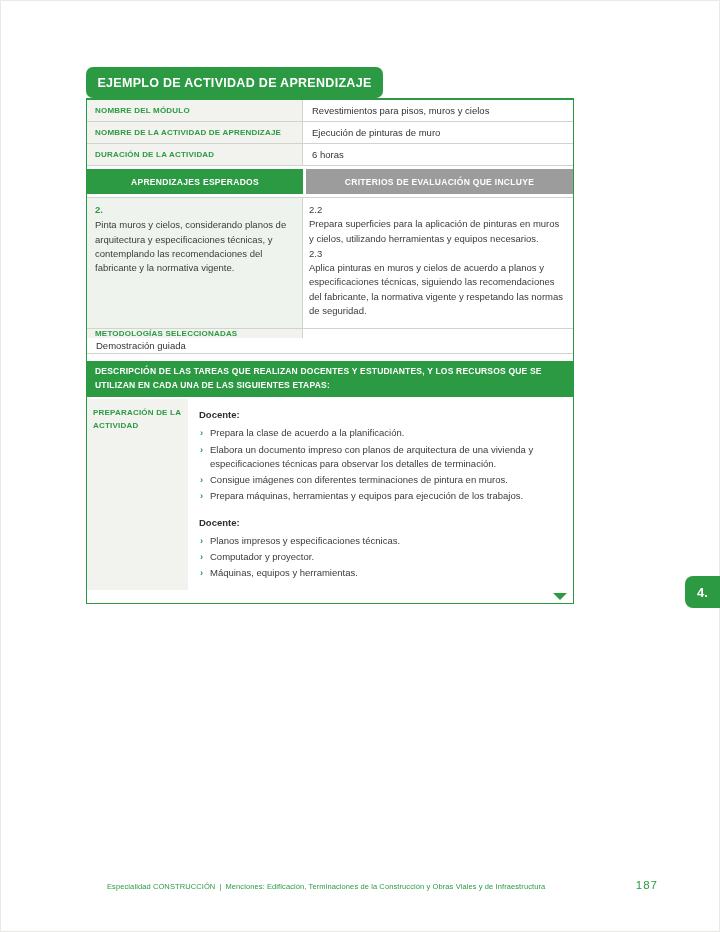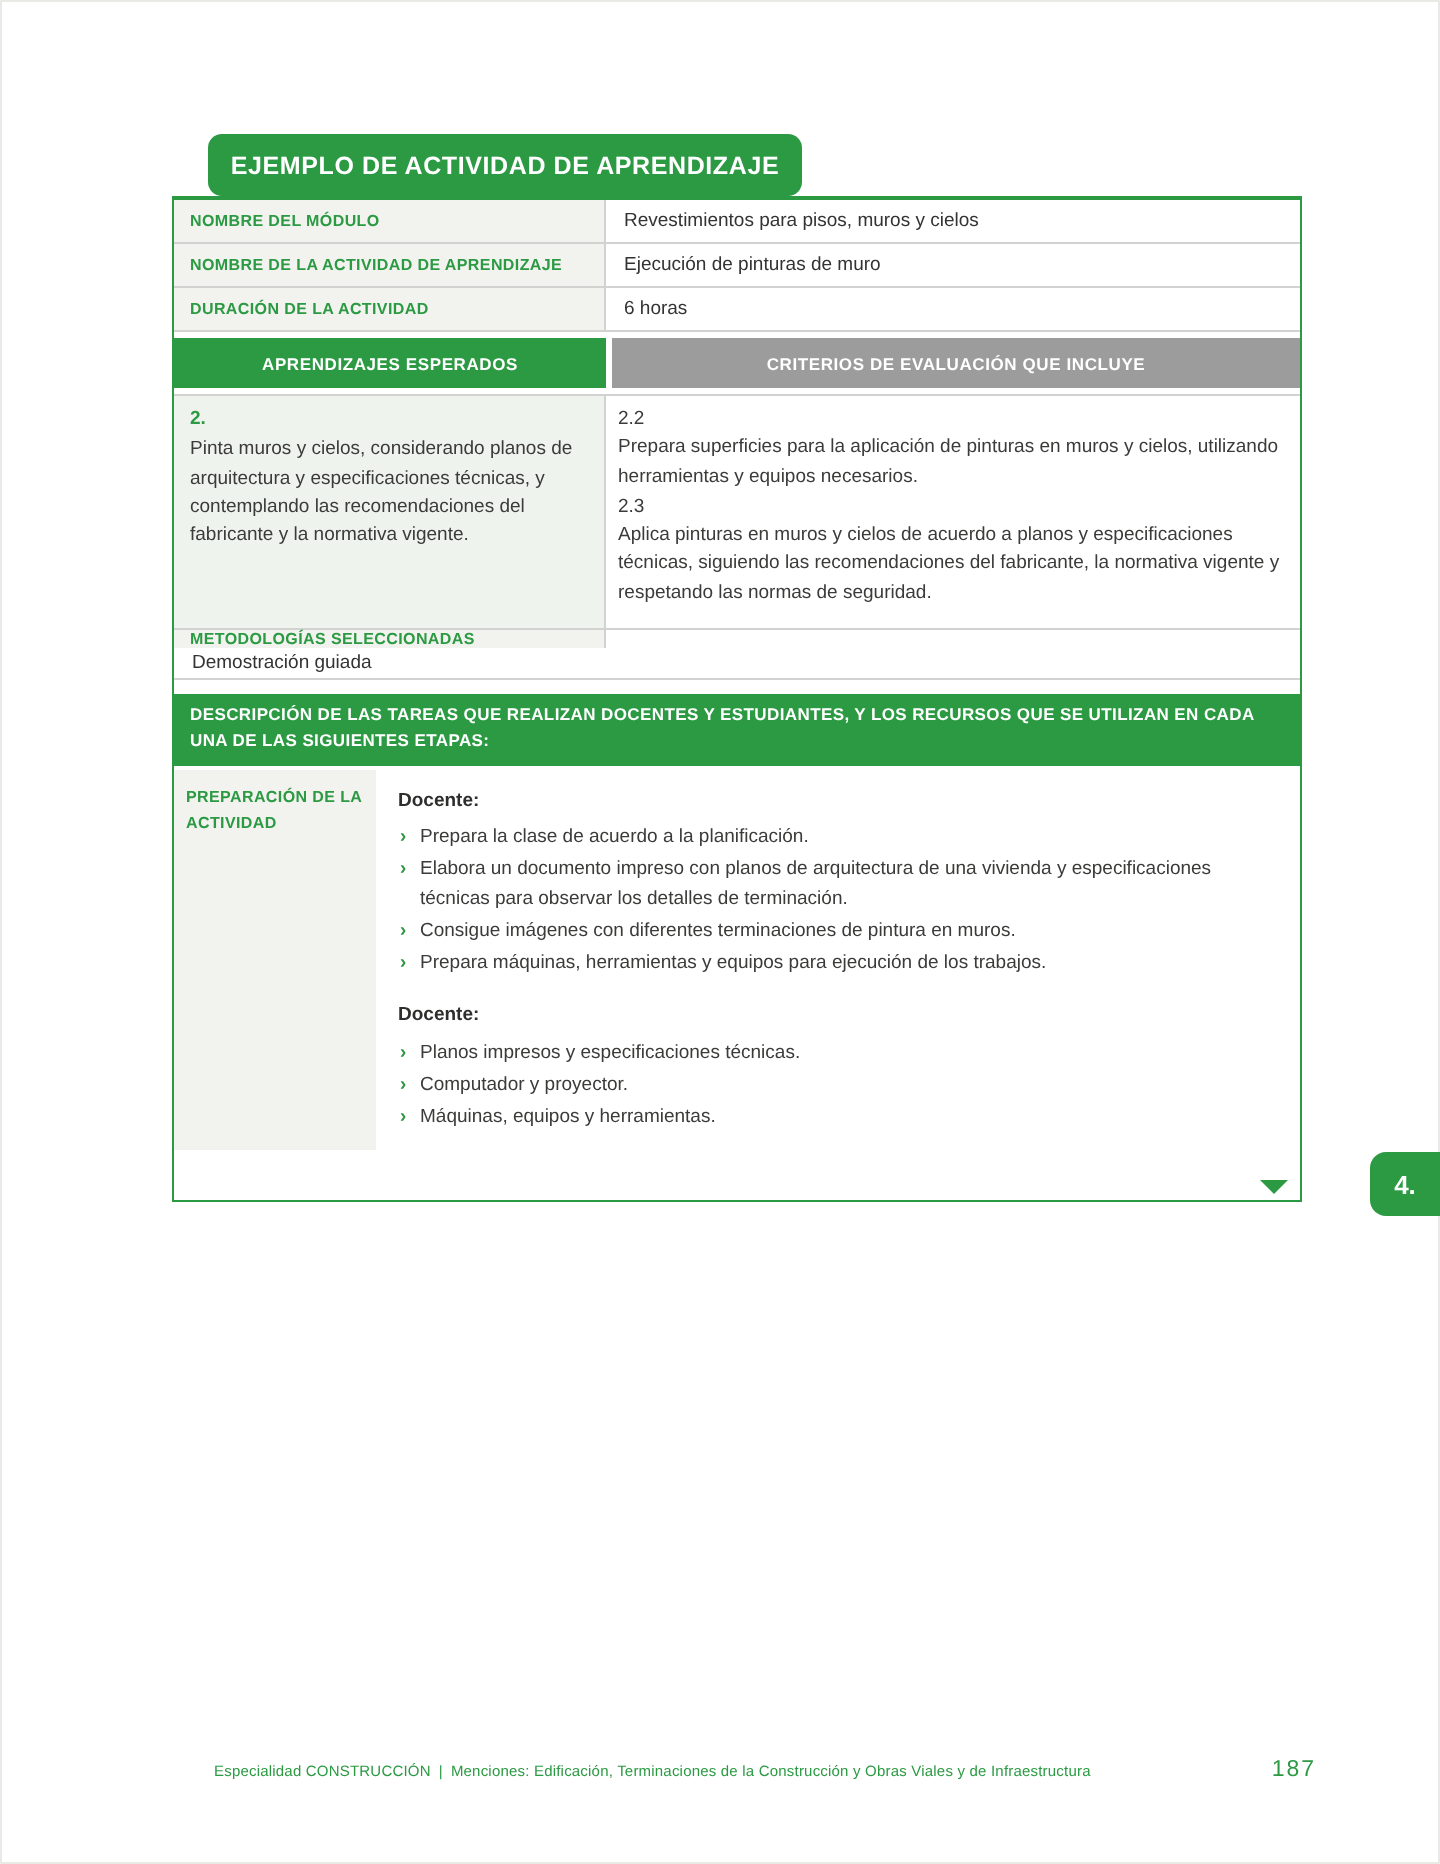--- a/index.html
+++ b/index.html
@@ -15,30 +15,30 @@
   body{
     position:relative;
     background:#ffffff;
     font-family:"Liberation Sans", sans-serif;
     color:var(--ink);
     box-shadow: inset 0 0 0 1px #e9e9e6;
     overflow:hidden;
   }
 
   .title-box{
-    position:absolute; left:104px; top:67px; width:297px; height:31px;
+    position:absolute; left:86px; top:67px; width:297px; height:31px;
     background:var(--green); border-radius:7px;
     display:flex; align-items:center; justify-content:center;
     color:#fff; font-weight:bold; font-size:12.5px; letter-spacing:.3px;
   }
 
   .activity-table{
-    position:absolute; left:86px; top:98px; width:565px;
+    position:absolute; left:86px; top:98px; width:488px;
     border:1px solid var(--green); border-top-width:2px;
-    background:#fff; padding-bottom:25px;
+    background:#fff; padding-bottom:13px;
   }
 
   .info-row{display:flex; height:22px; border-bottom:1px solid var(--line);}
   .cell-label{
     width:216px; flex:none; background:var(--label-bg);
     border-right:1px solid var(--line);
     display:flex; align-items:center; padding:0 8px;
     color:var(--green); font-size:8px; font-weight:bold; letter-spacing:.2px;
   }
   .cell-value{flex:1; display:flex; align-items:center; padding:0 9px; font-size:9.5px; color:#333;}

